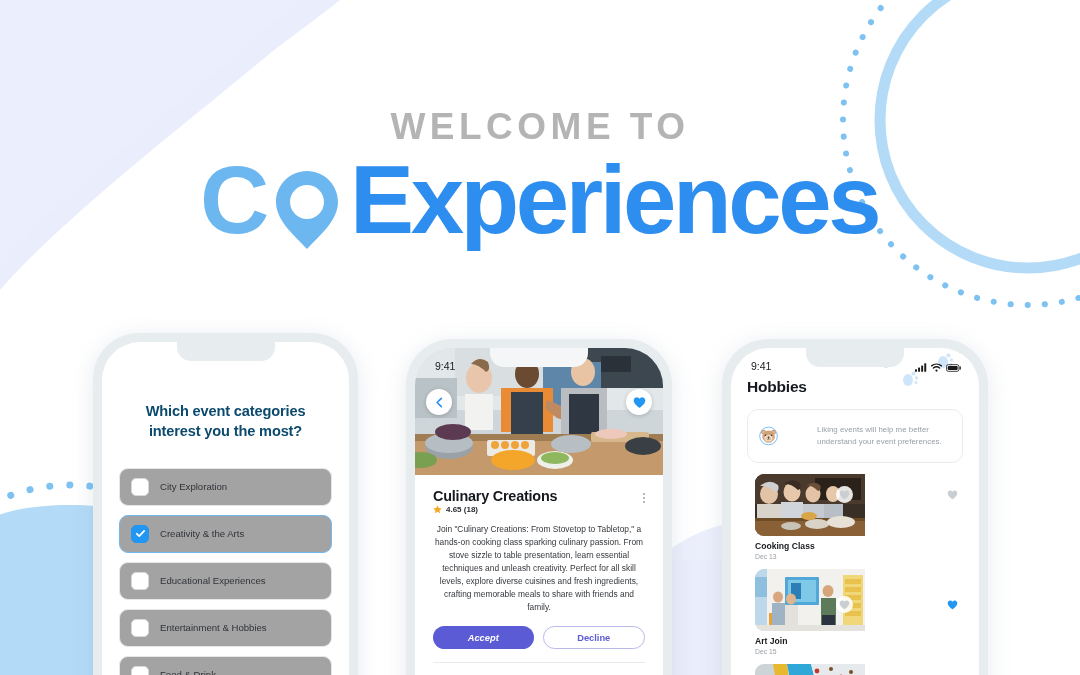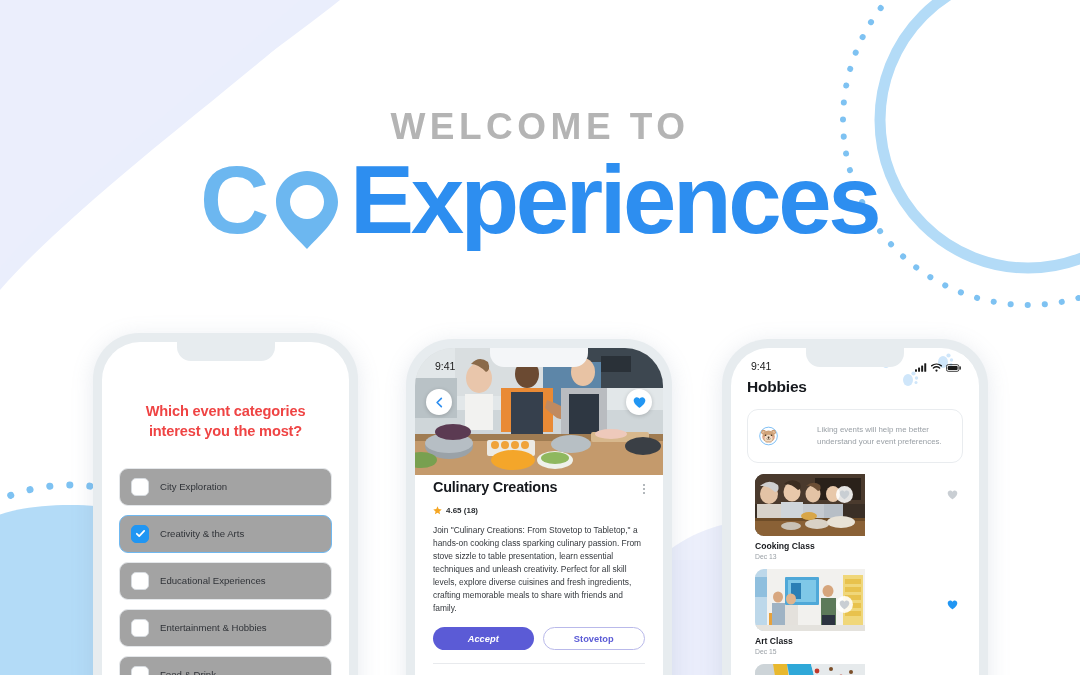--- a/index.html
+++ b/index.html
@@ -73,21 +73,21 @@
     padding: 4px 18px 0 20px; z-index: 8;
     font-size: 10.5px; font-weight: normal; color: #1a1a1a;
   }
   .statusbar.on-photo { color: #1a1a1a; }
   .sb-icons { display: flex; align-items: center; gap: 4px; }
 
   
   .p1-body { padding: 60px 17px 0 17px; }
   .p1-title {
     text-align: center; font-size: 14.6px; font-weight: bold;
-    color: #ef4444; line-height: 1.36; letter-spacing: -0.15px;
+    color: #0c4a6e; line-height: 1.36; letter-spacing: -0.15px;
   }
   .cat-list { margin-top: 26px; display: flex; flex-direction: column; gap: 9px; }
   .cat-row {
     display: flex; align-items: center; gap: 11px;
     border: 1px solid #e4e7ea; border-radius: 9px;
     padding: 9px 11px; background: #a3a3a3;
   }
   .cat-row.selected { border-color: #6fb8f0; }
   .cbox {
     width: 18px; height: 18px; border-radius: 5px;
@@ -102,26 +102,26 @@
   
   .hero { position: relative; height: 127px; width: 100%; overflow: hidden; }
   .hero-photo { position: absolute; inset: 0; }
   .circ-btn {
     position: absolute; width: 26px; height: 26px; border-radius: 50%;
     background: #fff; display: flex; align-items: center; justify-content: center;
     box-shadow: 0 1px 4px rgba(0,0,0,0.18); z-index: 6;
   }
   .circ-btn.back { left: 11px; top: 41px; }
   .circ-btn.like { right: 11px; top: 41px; }
-  .p2-body { padding: 4px 18px 0 18px; }
+  .p2-body { padding: 13px 18px 0 18px; text-align: center; }
   .p2-titlerow { display: flex; align-items: flex-start; justify-content: space-between; }
   .p2-title { font-size: 14.4px; font-weight: bold; color: #15181d; letter-spacing: -0.2px; }
   .kebab { display: flex; flex-direction: column; gap: 2px; padding-top: 5px; }
   .kebab i { width: 2px; height: 2px; border-radius: 50%; background: #9aa0a6; display: block; }
-  .p2-rating { display: flex; align-items: center; gap: 4px; margin-top: 11px; }
+  .p2-rating { display: flex; align-items: center; gap: 4px; margin-top: 1px; }
   .p2-rating .rtext { font-size: 8px; color: #2a2d31; font-weight: bold; }
   .p2-desc { margin-top: 9px; font-size: 8.4px; line-height: 1.55; color: #34383d; }
   .p2-actions { margin-top: 12px; display: flex; gap: 9px; }
   .btn {
     flex: 1; border-radius: 40px; height: 23px;
     display: flex; align-items: center; justify-content: center;
     font-size: 9.3px; font-weight: bold;
   }
   .btn.accept { background: #5b5bd6; color: #fff; font-style: italic; }
   .btn.decline { background: #fff; color: #5b5bd6; border: 1px solid #b9b9ea; }
@@ -312,21 +312,21 @@
       </div>
       <div class="p2-rating">
         <svg width="9" height="9" viewBox="0 0 12 12">
           <path d="M6 0.4 L7.6 4.1 L11.6 4.5 L8.6 7.2 L9.5 11.1 L6 9.1 L2.5 11.1 L3.4 7.2 L0.4 4.5 L4.4 4.1 Z" fill="#f5a623"></path>
         </svg>
         <span class="rtext">4.65 (18)</span>
       </div>
       <div class="p2-desc">Join "Culinary Creations: From Stovetop to Tabletop," a hands-on cooking class sparking culinary passion. From stove sizzle to table presentation, learn essential techniques and unleash creativity. Perfect for all skill levels, explore diverse cuisines and fresh ingredients, crafting memorable meals to share with friends and family.</div>
       <div class="p2-actions">
         <div class="btn accept">Accept</div>
-        <div class="btn decline">Stovetop</div>
+        <div class="btn decline">Decline</div>
       </div>
       <div class="p2-divider"></div>
     </div>
   </div>
 </div>
 
 <div class="phone" id="phone3">
   <div class="phone-screen">
     <div class="notch"></div>
     <div class="statusbar">
@@ -448,21 +448,21 @@
               <ellipse cx="23" cy="28" rx="5" ry="5.5" fill="#d8a77f"></ellipse>
               <path d="M17,34 h13 v28 h-13 z" fill="#9fb3c4"></path>
               <ellipse cx="36" cy="30" rx="5" ry="5.5" fill="#e0b48d"></ellipse>
               <path d="M30,36 h13 v26 h-13 z" fill="#e4e1dc"></path>
               <ellipse cx="73" cy="22" rx="5.5" ry="6" fill="#d6a57c"></ellipse>
               <path d="M66,29 h15 v33 h-15 z" fill="#5d7a5a"></path>
               <path d="M67,46 h13 v16 h-13 z" fill="#2c3340"></path>
               <rect x="0" y="56" width="110" height="6" fill="#e4e2dd"></rect>
             </svg>
           </div>
-          <div class="ev-name">Art Class</div>
+          <div class="ev-name">Art Join</div>
           <div class="ev-date">Dec 15</div>
         </div>
 
         <div>
           <div class="ev-thumb">
             <svg width="110" height="62" viewBox="0 0 110 62" preserveAspectRatio="none">
               <rect width="110" height="62" fill="#dfe3e6"></rect>
               <path d="M0,0 h18 l10,62 h-28 z" fill="#cdd4d8"></path>
               <path d="M18,0 h14 l8,62 h-12 z" fill="#e8b82e"></path>
               <path d="M32,0 h24 l16,62 h-28 z" fill="#2fa8d8"></path>

